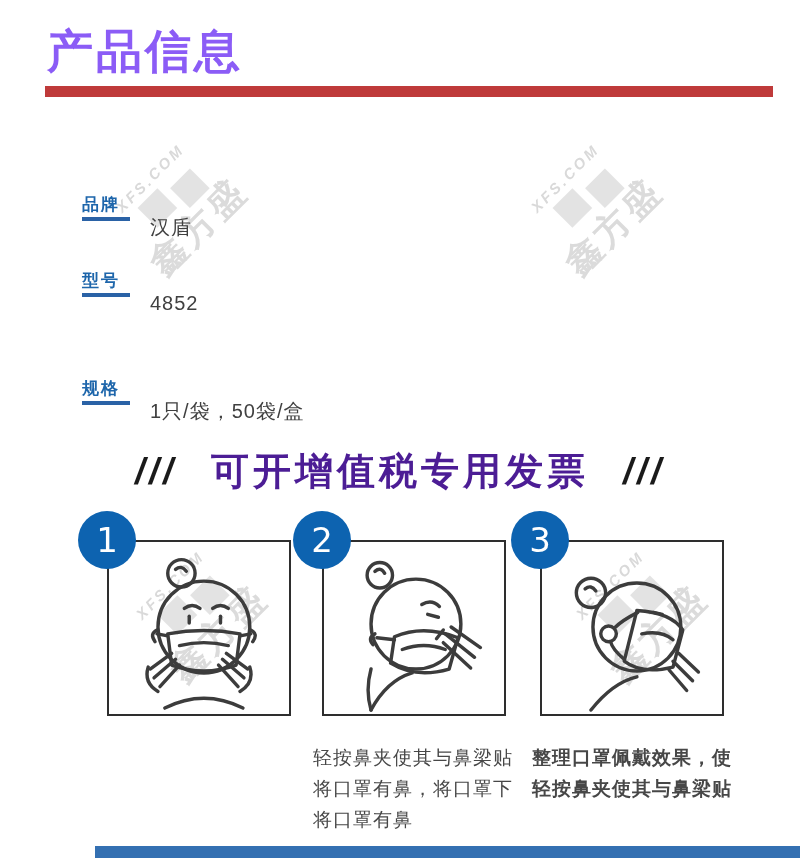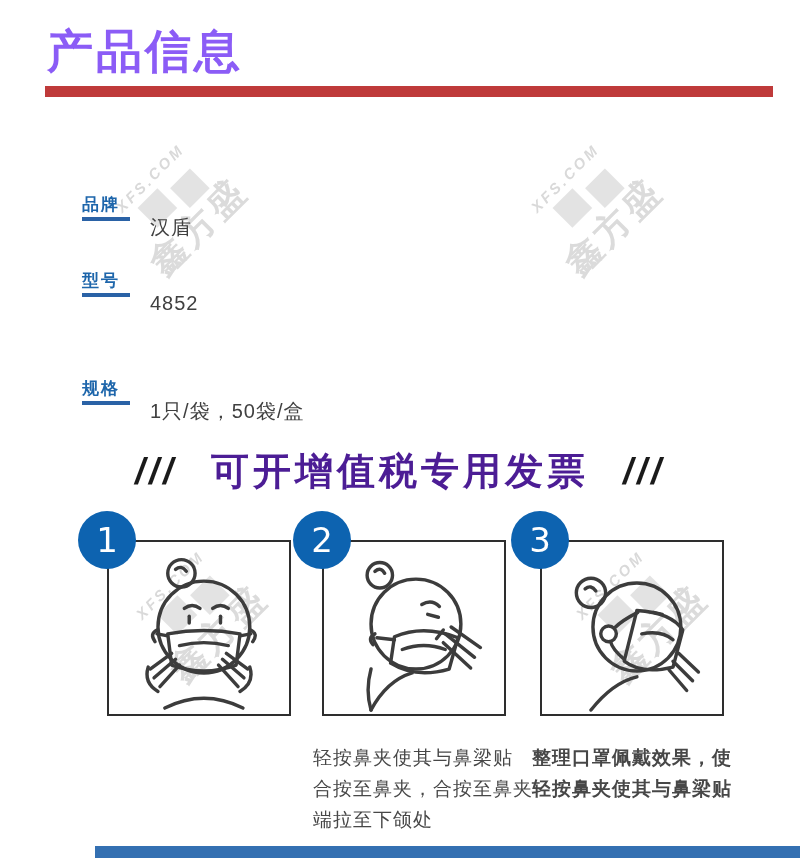--- a/index.html
+++ b/index.html
@@ -207,22 +207,22 @@
       </g>
     </svg>
   </div>
 
   <div class="badge b1">1</div>
   <div class="badge b2">2</div>
   <div class="badge b3">3</div>
 
   <div class="caption c2">
     <div>轻按鼻夹使其与鼻梁贴</div>
-    <div>合按至鼻夹，合按至鼻夹</div>
-    <div>端拉至下颌处</div>
+    <div>将口罩有鼻，将口罩下</div>
+    <div>将口罩有鼻</div>
   </div>
   <div class="caption c3">
     <div>整理口罩佩戴效果，使</div>
     <div>轻按鼻夹使其与鼻梁贴</div>
   </div>
 
   <div class="bottom-bar"></div>
 
 </div>
 

